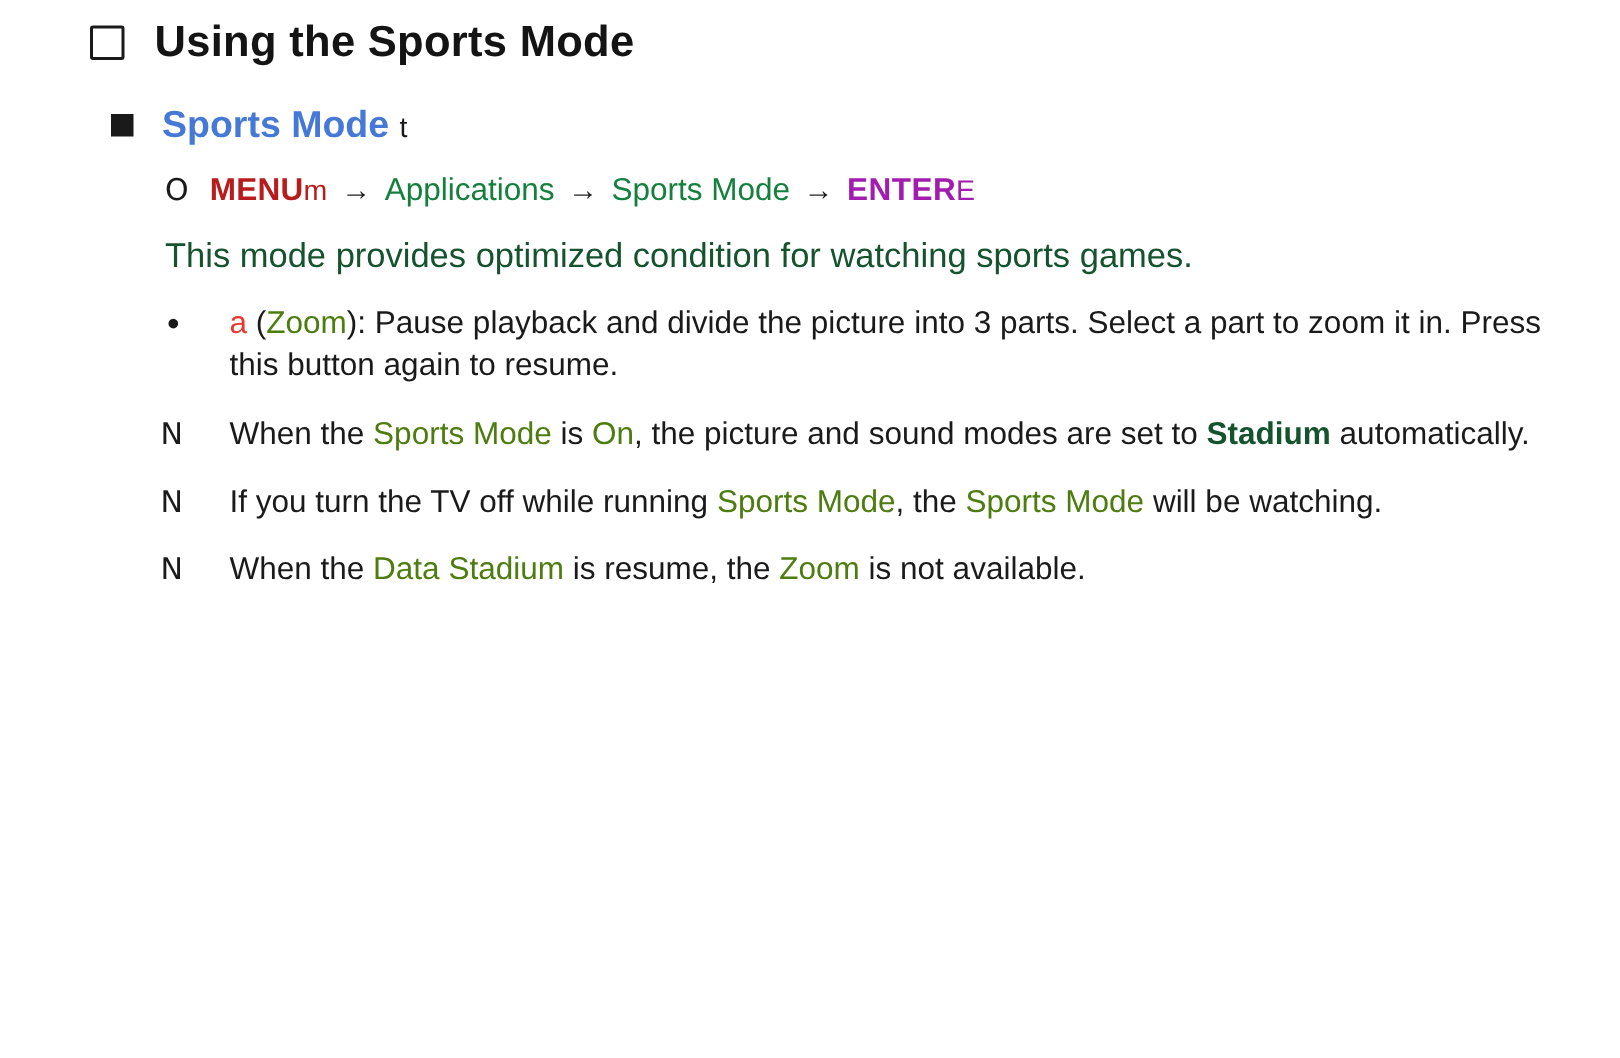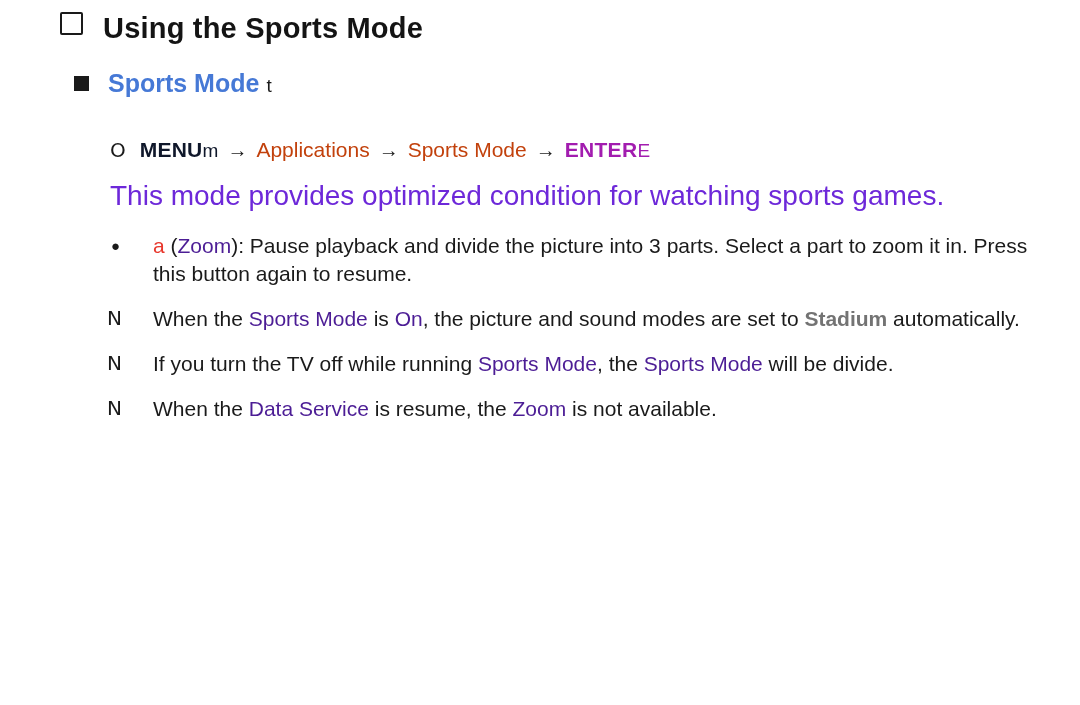--- a/index.html
+++ b/index.html
@@ -18,21 +18,21 @@
     position: relative;
     width: 1080px;
     height: 705px;
     box-sizing: border-box;
     padding: 0;
   }
 
   
   .title-row {
     display: flex;
-    align-items: flex-start;
+    align-items: center;
     margin: 12px 0 0 60px;
   }
   .title-bullet {
     width: 19px;
     height: 19px;
     border: 2.5px solid #1a1a1a;
     border-radius: 2px;
     margin-right: 20px;
     flex: 0 0 auto;
   }
@@ -79,53 +79,52 @@
   }
   .glyph-o {
     font-size: 20px;
     font-weight: normal;
     color: #1a1a1a;
     margin-right: 14px;
     font-family: "DejaVu Sans", sans-serif;
   }
   .menu-bold {
     font-weight: bold;
-    color: #0f172a;
+    color: #b91c1c;
     letter-spacing: 0.2px;
-    margin-top: 24px;
   }
   .menu-bold .small-m {
     font-weight: normal;
     font-size: 19px;
   }
   .arrow {
     color: #1a1a1a;
     margin: 0 9px;
     font-size: 20px;
   }
   .menu-link {
-    color: #c2410c;
+    color: #15803d;
     font-weight: normal;
   }
   .menu-enter {
     font-weight: bold;
     color: #a21caf;
     letter-spacing: 0.3px;
   }
   .menu-enter .small-e {
     font-weight: normal;
     font-size: 19px;
   }
 
   
   .para {
     margin: 16px 0 0 110px;
-    font-size: 28px;
+    font-size: 23px;
     line-height: 1.32;
-    color: #6d28d9;
+    color: #14532d;
     max-width: 930px;
   }
 
   
   .note {
     display: flex;
     margin: 17px 0 0 105px;
     font-size: 21px;
     line-height: 1.34;
     color: #1a1a1a;
@@ -149,24 +148,24 @@
     color: #1a1a1a;
   }
   .note .body {
     flex: 1 1 auto;
     max-width: 880px;
   }
   .red {
     color: #e8382d;
   }
   .blue {
-    color: #4c1d95;
+    color: #4d7c0f;
   }
   .blue-b {
-    color: #737373;
+    color: #14532d;
     font-weight: bold;
   }
   .paren {
     color: #1a1a1a;
   }
 </style>
 </head>
 <body>
 
 <div class="page">
@@ -199,21 +198,21 @@
       <div class="note">
         <span class="marker dot">●</span>
         <span class="body"><span class="red">a</span><span class="paren"> (</span><span class="blue">Zoom</span><span class="paren">): Pause playback and divide the picture into 3 parts. Select a part to zoom it in. Press this button again to resume.</span></span>
       </div>
       <div class="note">
         <span class="marker n">N</span>
         <span class="body"><span class="paren">When the </span><span class="blue">Sports Mode</span><span class="paren"> is </span><span class="blue">On</span><span class="paren">, the picture and sound modes are set to </span><span class="blue-b">Stadium</span><span class="paren"> automatically.</span></span>
       </div>
       <div class="note">
         <span class="marker n">N</span>
-        <span class="body"><span class="paren">If you turn the TV off while running </span><span class="blue">Sports Mode</span><span class="paren">, the </span><span class="blue">Sports Mode</span><span class="paren"> will be divide.</span></span>
+        <span class="body"><span class="paren">If you turn the TV off while running </span><span class="blue">Sports Mode</span><span class="paren">, the </span><span class="blue">Sports Mode</span><span class="paren"> will be watching.</span></span>
       </div>
       <div class="note">
         <span class="marker n">N</span>
-        <span class="body"><span class="paren">When the </span><span class="blue">Data Service</span><span class="paren"> is resume, the </span><span class="blue">Zoom</span><span class="paren"> is not available.</span></span>
+        <span class="body"><span class="paren">When the </span><span class="blue">Data Stadium</span><span class="paren"> is resume, the </span><span class="blue">Zoom</span><span class="paren"> is not available.</span></span>
       </div>
     </div>
 
 </div>
 
 </body></html>

